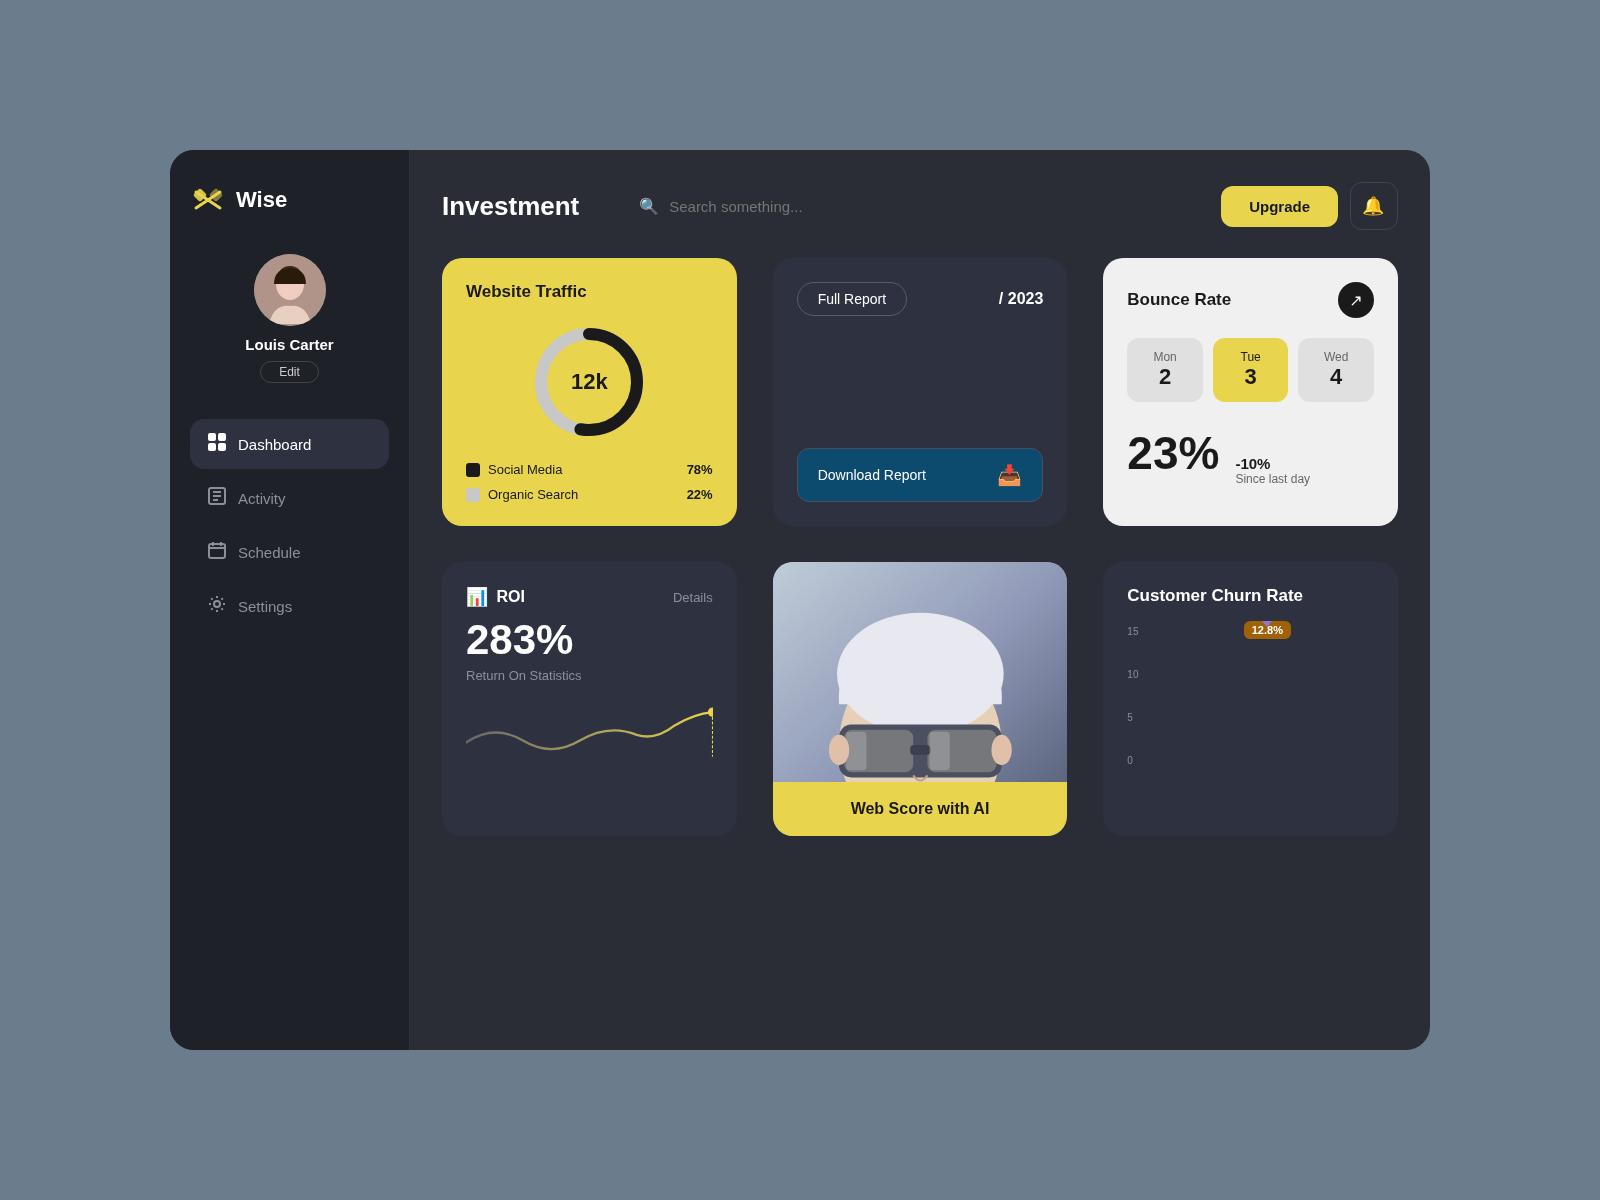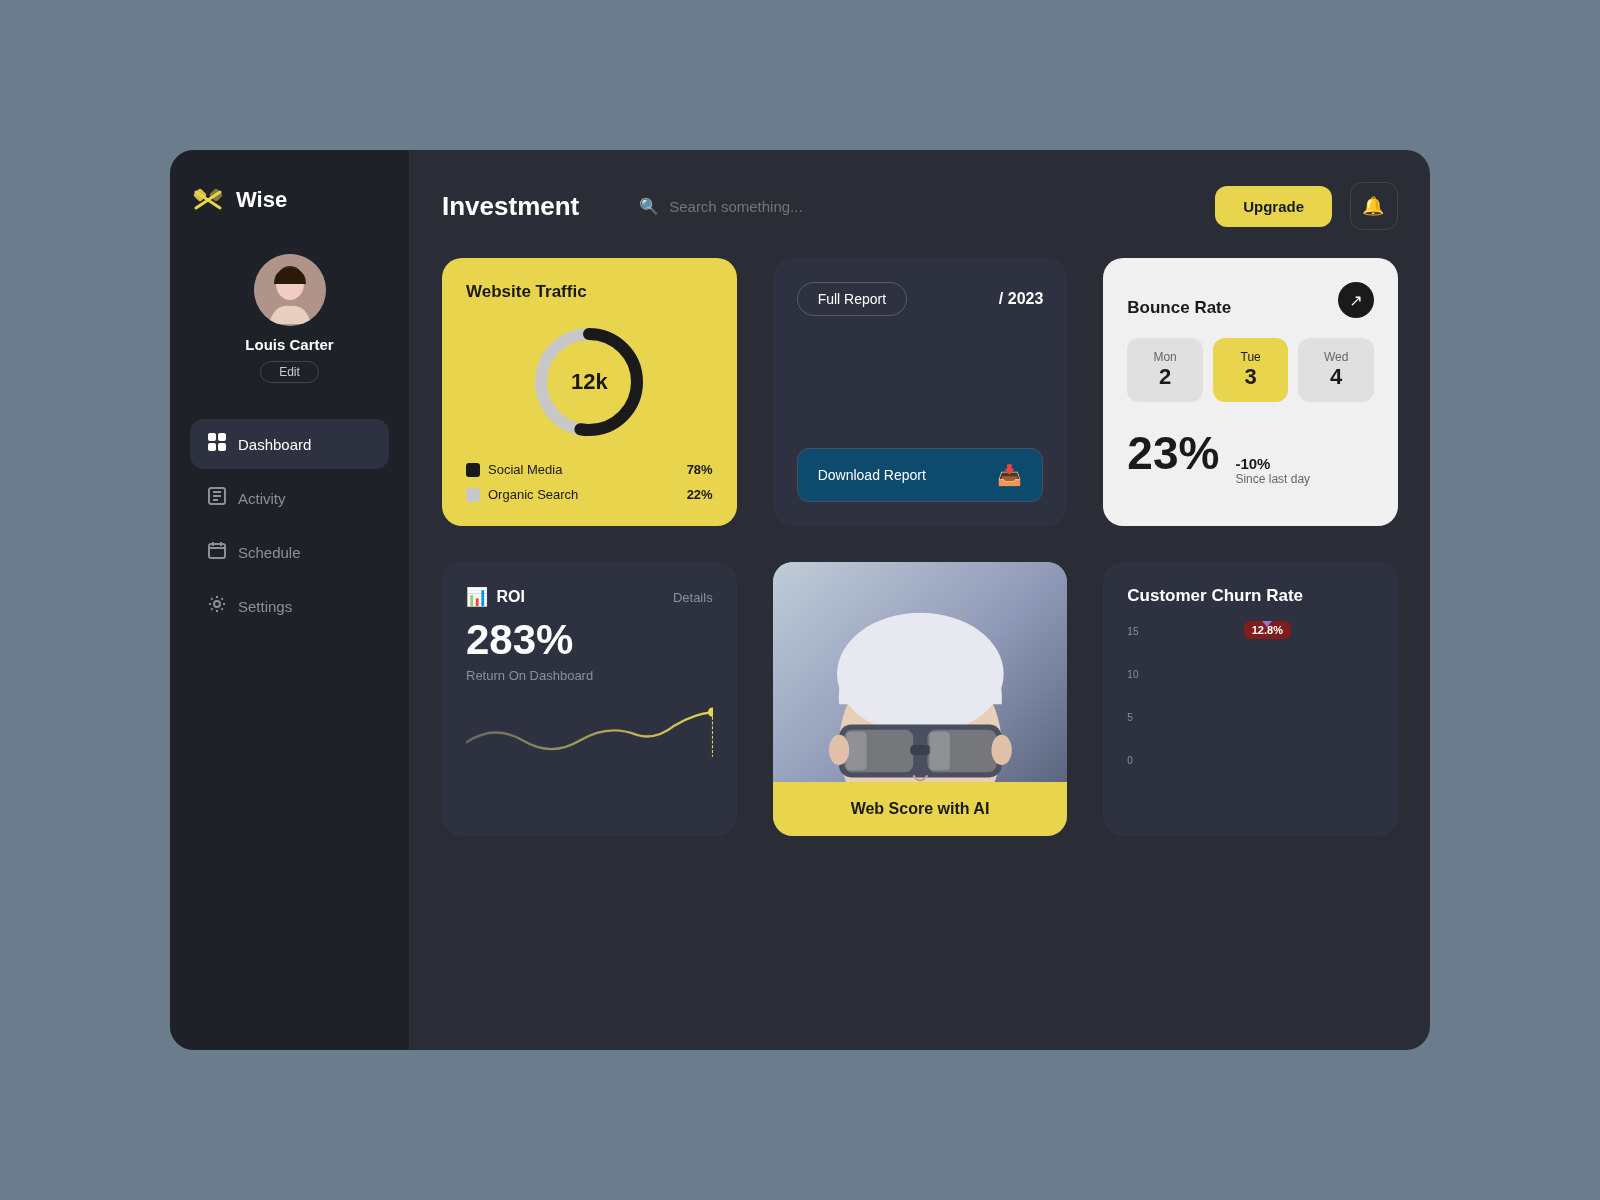--- a/index.html
+++ b/index.html
@@ -182,21 +182,21 @@
       background: transparent;
       border: none;
       color: #8a9099;
       font-size: 15px;
       outline: none;
       width: 200px;
     }
     .header-actions {
       display: flex;
       align-items: center;
-      gap: 18px;
+      gap: 12px;
       margin-left: auto;
       justify-content: space-between;
     }
     .upgrade-btn {
       background: #e8d44d;
       color: #1a1a1a;
       border: none;
       border-radius: 12px;
       padding: 12px 28px;
       font-size: 15px;
@@ -323,21 +323,21 @@
     }
     .download-icon {
       font-size: 20px;
     }
     
     .bounce-card {
       background: #f0f0f0;
     }
     .bounce-header {
       display: flex;
-      align-items: flex-end;
+      align-items: center;
       justify-content: space-between;
       margin-bottom: 20px;
     }
     .bounce-title {
       font-size: 17px;
       font-weight: 700;
       color: #1a1a1a;
     }
     .arrow-btn {
       width: 36px;
@@ -533,21 +533,21 @@
       height: 140px;
       display: flex;
       flex-direction: column;
       justify-content: space-between;
     }
     .y-label {
       font-size: 10px;
       color: #8a9099;
     }
     .tooltip-bubble {
-      background: #7f1d1d;
+      background: #a16207;
       color: #fff;
       border-radius: 6px;
       padding: 3px 8px;
       font-size: 11px;
       font-weight: 700;
       position: absolute;
       white-space: nowrap;
     }
     .tooltip-arrow {
       position: absolute;
@@ -726,21 +726,21 @@
 
       <div class="card roi-card">
         <div class="roi-header">
           <div class="roi-title-wrap">
             <span class="roi-icon">📊</span>
             <span class="roi-title">ROI</span>
           </div>
           <span class="details-link">Details</span>
         </div>
         <div class="roi-value">283%</div>
-        <div class="roi-label">Return On Dashboard</div>
+        <div class="roi-label">Return On Statistics</div>
         
         <svg class="sparkline" viewBox="0 0 260 60" fill="none">
           <defs>
             <linearGradient id="sg" x1="0" y1="0" x2="1" y2="0">
               <stop offset="0%" stop-color="#666"></stop>
               <stop offset="100%" stop-color="#e8d44d"></stop>
             </linearGradient>
           </defs>
           <path d="M0 40 Q30 20 60 38 Q90 56 120 38 Q150 20 180 32 Q200 38 220 22 Q240 10 260 8" stroke="url(#sg)" stroke-width="2.5" stroke-linecap="round"></path>
           <circle cx="260" cy="8" r="5" fill="#e8d44d"></circle>

